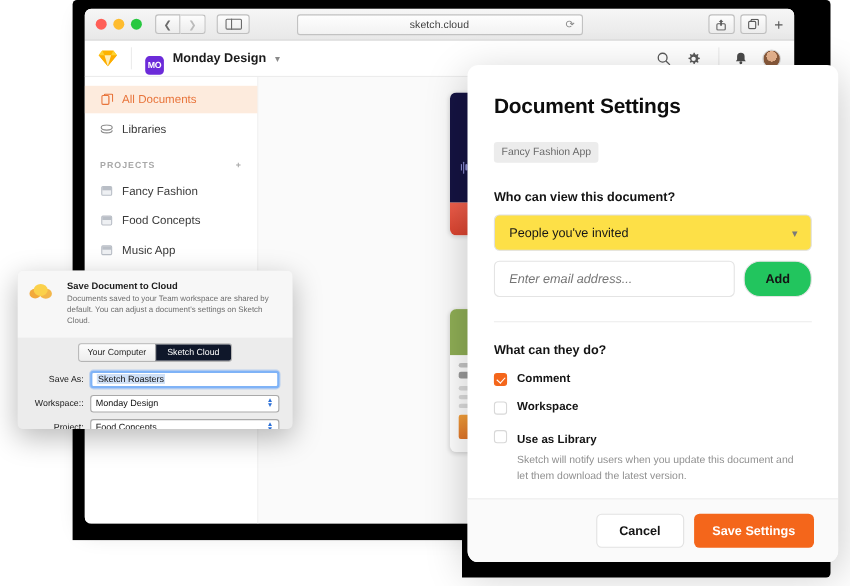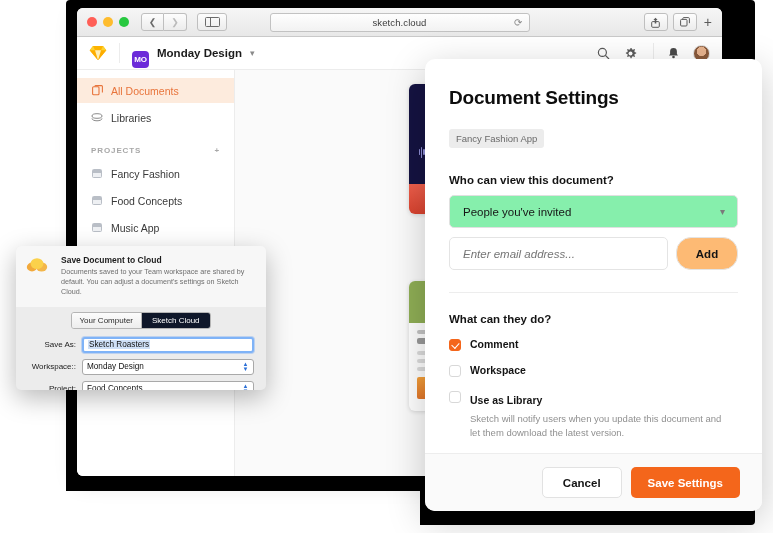--- a/index.html
+++ b/index.html
@@ -176,31 +176,31 @@
   .dp-body{padding:28px 24px 0 24px;flex:1;overflow:hidden;}
   .dp-title{font-size:19px;font-weight:bold;color:#0d0d0d;letter-spacing:-.2px;}
   .dp-tag{
     display:inline-block;background:#ececec;color:#6a6a6a;font-size:9.5px;
     border-radius:3px;padding:4px 7px;margin-top:20px;
   }
   .dp-label{font-size:11.5px;font-weight:bold;color:#141414;margin-top:26px;}
   .dp-select{
     margin-top:9px;height:33px;border:1px solid #e0e0e0;border-radius:5px;
     display:flex;align-items:center;padding:0 13px;font-size:11.5px;color:#161616;
-    font-weight:500;position:relative;background:#86efac;
+    font-weight:500;position:relative;background:#fde047;
   }
   .dp-select .chev{position:absolute;right:12px;color:#7a7a7a;font-size:10px;}
   .dp-row{display:flex;gap:8px;margin-top:9px;}
   .dp-input{
     flex:1;height:33px;border:1px solid #e4e4e4;border-radius:5px;
     padding:0 13px;font-size:11.5px;font-style:italic;color:#a6a6a6;
     font-family:"Liberation Sans",sans-serif;background:#fff;outline:none;
   }
   .dp-add{
-    width:62px;height:33px;border:1px solid #e4e4e4;border-radius:15px;background:#fdba74;
+    width:62px;height:33px;border:1px solid #e4e4e4;border-radius:15px;background:#22c55e;
     font-size:11.5px;font-weight:bold;color:#141414;cursor:pointer;
     font-family:"Liberation Sans",sans-serif;
   }
   .dp-sep{height:1px;background:#ededed;margin:22px 0 0 0;}
   .dp-sub{font-size:11.5px;font-weight:bold;color:#141414;margin-top:20px;}
   .cb-row{display:flex;gap:9px;margin-top:13px;}
   .cb{
     width:12px;height:12px;border:1px solid #d8d8d8;border-radius:3px;
     background:#fff;flex:0 0 12px;margin-top:1px;
   }

